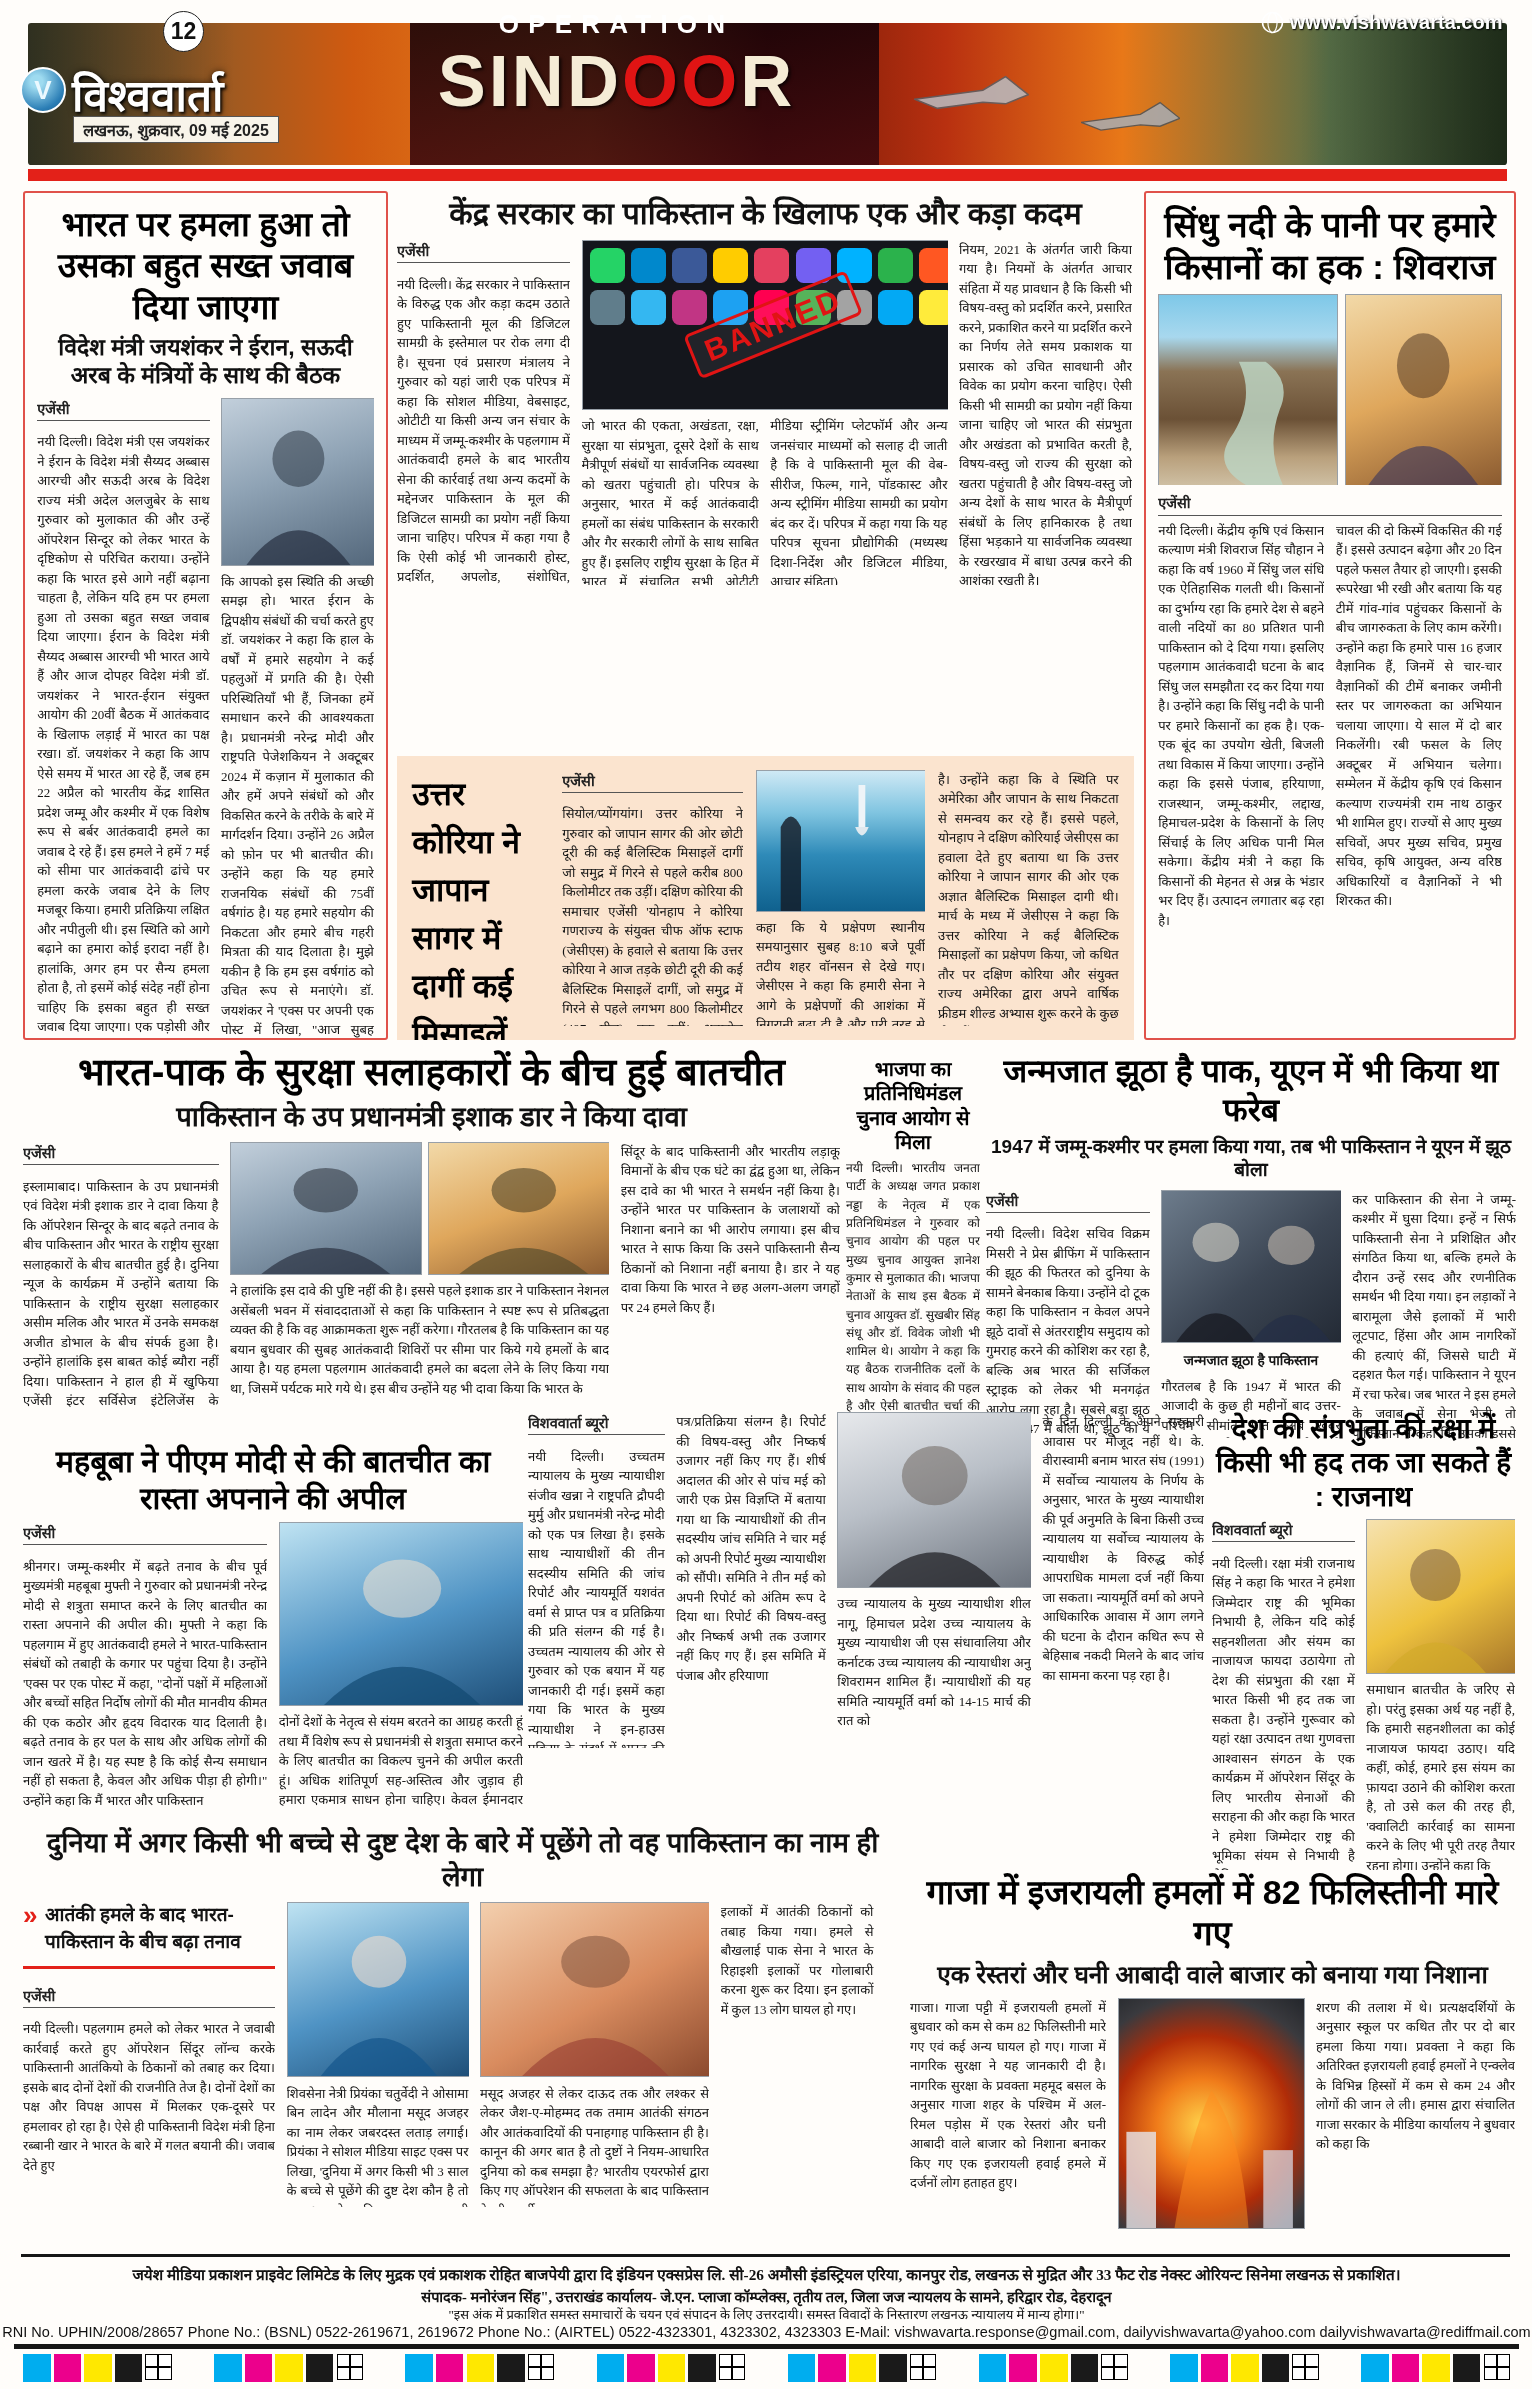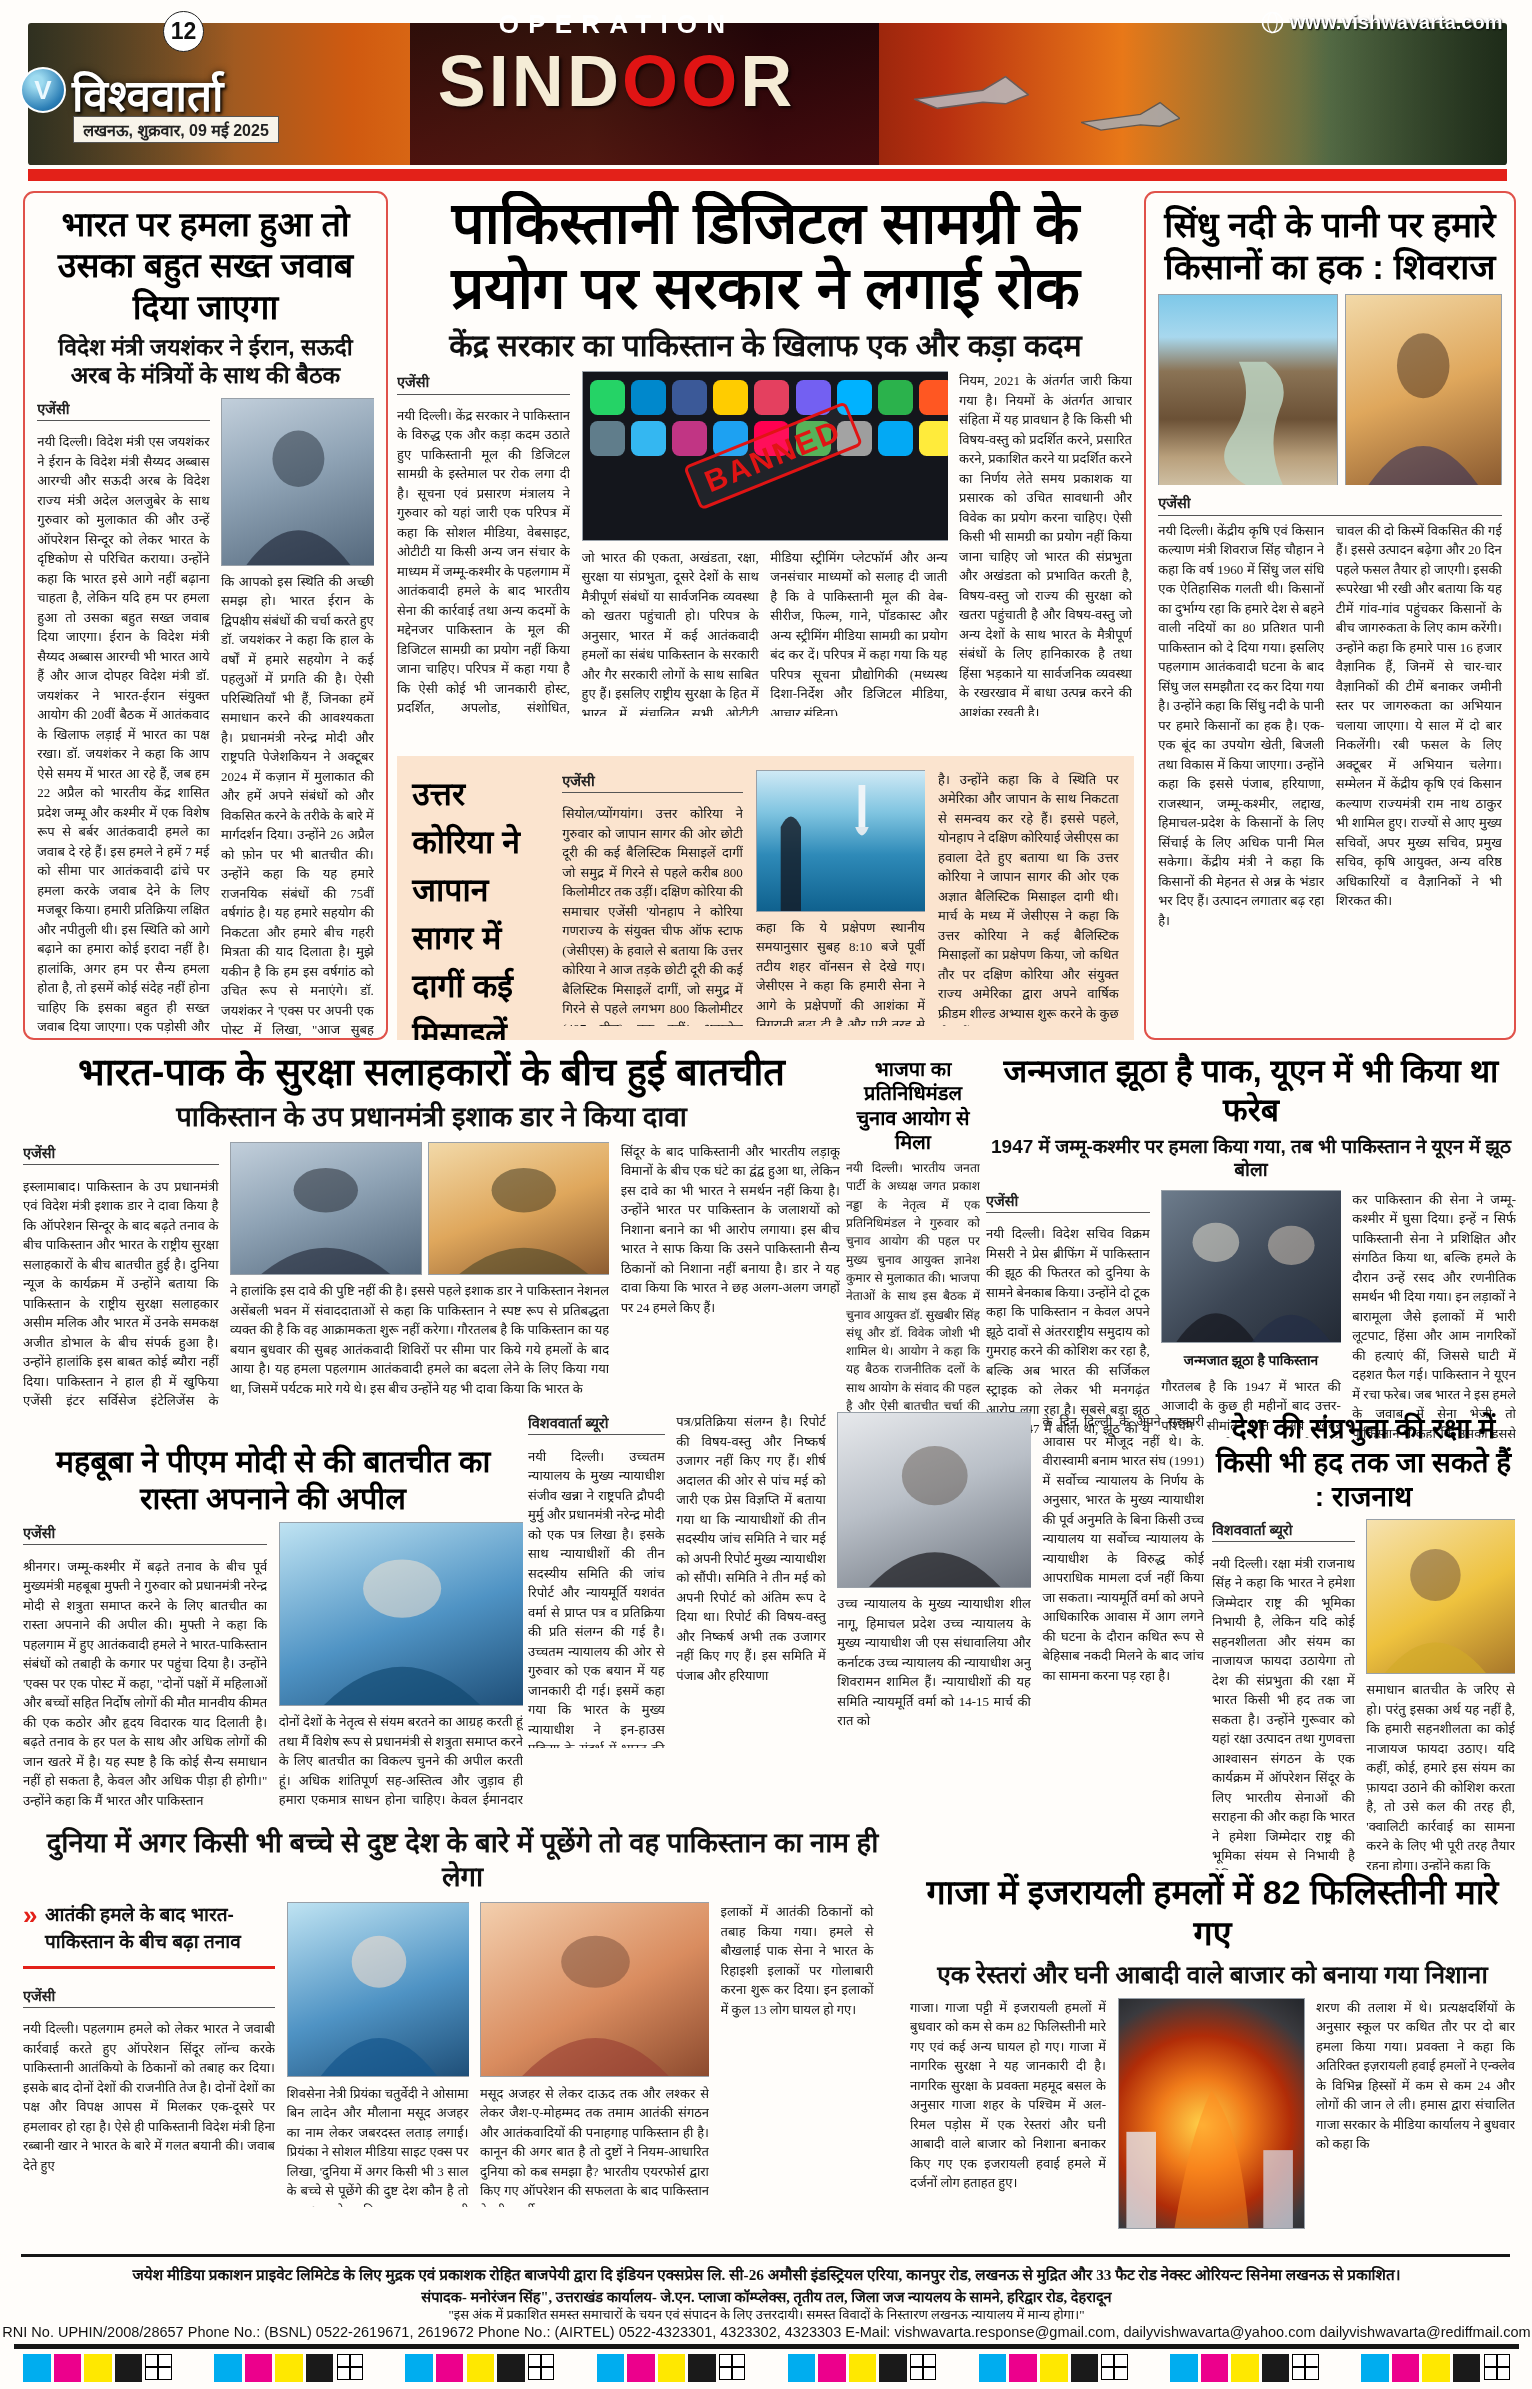--- a/index.html
+++ b/index.html
@@ -37,21 +37,21 @@
   #brand{left:72px;top:64px;font:bold 44px "Liberation Sans",sans-serif;color:#fff;
     text-shadow:1.5px 1.5px 3.1px #000,0 0 7.6px rgba(0,0,0,.6);}
   #dateStrip{left:73px;top:116px;background:#f8f4ea;color:#222;padding:1.5px 9.2px;
     font:bold 16px "Liberation Sans",sans-serif;border:0.8px solid #555;}
   #site{right:30.5px;top:10.7px;display:flex;align-items:center;gap:6.1px;color:#fff;
     font:bold 20px "Liberation Sans",sans-serif;text-shadow:0.8px 0.8px 1.5px #000;}
   .jet{position:absolute;opacity:.85;}
   #redBar{left:27.5px;top:169px;width:1479px;height:12.2px;background:var(--red);}
   
   .art{overflow:hidden;}
-  .boxed{border:2.3px solid var(--boxred);border-radius:11px;padding:10.7px 12.2px;}
+  .boxed{border:2.3px solid var(--boxred);border-radius:3px;padding:10.7px 12.2px;}
   .hl{font-family:"Liberation Sans","DejaVu Sans",sans-serif;font-weight:bold;
       text-align:center;color:#000;line-height:1.22;margin:0 0 4.6px 0;}
   .sub{font-family:"Liberation Sans","DejaVu Sans",sans-serif;font-weight:bold;
       text-align:center;color:#101010;line-height:1.25;margin:3.1px 0 7.6px 0;}
   .byline{display:block;font:bold 14.5px "Liberation Sans",sans-serif;color:#222;
       border-bottom:1.5px solid #555;padding-bottom:2.3px;margin-bottom:5.3px;}
   .cols{display:flex;gap:11.5px;overflow:hidden;}
   .col{font-size:13px;line-height:1.5;text-align:justify;overflow:hidden;}
   .stack{display:flex;flex-direction:column;gap:6.1px;overflow:hidden;}
   .inner-sub{font:bold 13.7px "Liberation Sans",sans-serif;text-align:center;margin:1.5px 0;}
@@ -137,21 +137,20 @@
               <circle cx="50" cy="36" r="17" fill="rgba(35,45,58,.5)"></circle>
               <path d="M16 100 Q50 58 84 100 Z" fill="rgba(25,32,48,.6)"></path>
             </svg>
         </div>
         <div class="col">कि आपको इस स्थिति की अच्छी समझ हो। भारत ईरान के द्विपक्षीय संबंधों की चर्चा करते हुए डॉ. जयशंकर ने कहा कि हाल के वर्षों में हमारे सहयोग ने कई पहलुओं में प्रगति की है। ऐसी परिस्थितियाँ भी हैं, जिनका हमें समाधान करने की आवश्यकता है। प्रधानमंत्री नरेन्द्र मोदी और राष्ट्रपति पेजेशकियन ने अक्टूबर 2024 में कज़ान में मुलाकात की और हमें अपने संबंधों को और विकसित करने के तरीके के बारे में मार्गदर्शन दिया। उन्होंने 26 अप्रैल को फ़ोन पर भी बातचीत की। उन्होंने कहा कि यह हमारे राजनयिक संबंधों की 75वीं वर्षगांठ है। यह हमारे सहयोग की निकटता और हमारे बीच गहरी मित्रता की याद दिलाता है। मुझे यकीन है कि हम इस वर्षगांठ को उचित रूप से मनाएंगे। डॉ. जयशंकर ने 'एक्स पर अपनी एक पोस्ट में लिखा, "आज सुबह सऊदी अरब के विदेश राज्य मंत्री अदेल अलजुबेर के साथ साउथ ब्लॉक स्थित अपने कार्यालय में अच्छी बैठक हुई।"</div>
       </div>
     </div>
   </div>
 
   <div class="abs art" style="left:397px;top:191px;width:737px;height:562px">
-    <h1 class="hl" style="font-size:58px;line-height:1.12">पाकिस्तानी डिजिटल सामग्री के प्रयोग पर सरकार ने लगाई रोक</h1>
     <div class="sub" style="font-size:30.5px">केंद्र सरकार का पाकिस्तान के खिलाफ एक और कड़ा कदम</div>
     <div class="cols" style="height:345px">
       <div class="stack" style="width:173px">
         <span class="byline">एजेंसी</span>
         <div class="col">नयी दिल्ली। केंद्र सरकार ने पाकिस्तान के विरुद्ध एक और कड़ा कदम उठाते हुए पाकिस्तानी मूल की डिजिटल सामग्री के इस्तेमाल पर रोक लगा दी है। सूचना एवं प्रसारण मंत्रालय ने गुरुवार को यहां जारी एक परिपत्र में कहा कि सोशल मीडिया, वेबसाइट, ओटीटी या किसी अन्य जन संचार के माध्यम में जम्मू-कश्मीर के पहलगाम में आतंकवादी हमले के बाद भारतीय सेना की कार्रवाई तथा अन्य कदमों के मद्देनजर पाकिस्तान के मूल की डिजिटल सामग्री का प्रयोग नहीं किया जाना चाहिए। परिपत्र में कहा गया है कि ऐसी कोई भी जानकारी होस्ट, प्रदर्शित, अपलोड, संशोधित, प्रकाशित, प्रेषित, संग्रहीत, अद्यतन या साझा नहीं की जानी चाहिए</div>
       </div>
       <div class="stack" style="width:366px">
         <div class="photo ph-apps" style="width:100%;height:153px">
           <div class="tile" style="background:#25d366"></div>
             <div class="tile" style="background:#0088cc"></div>

